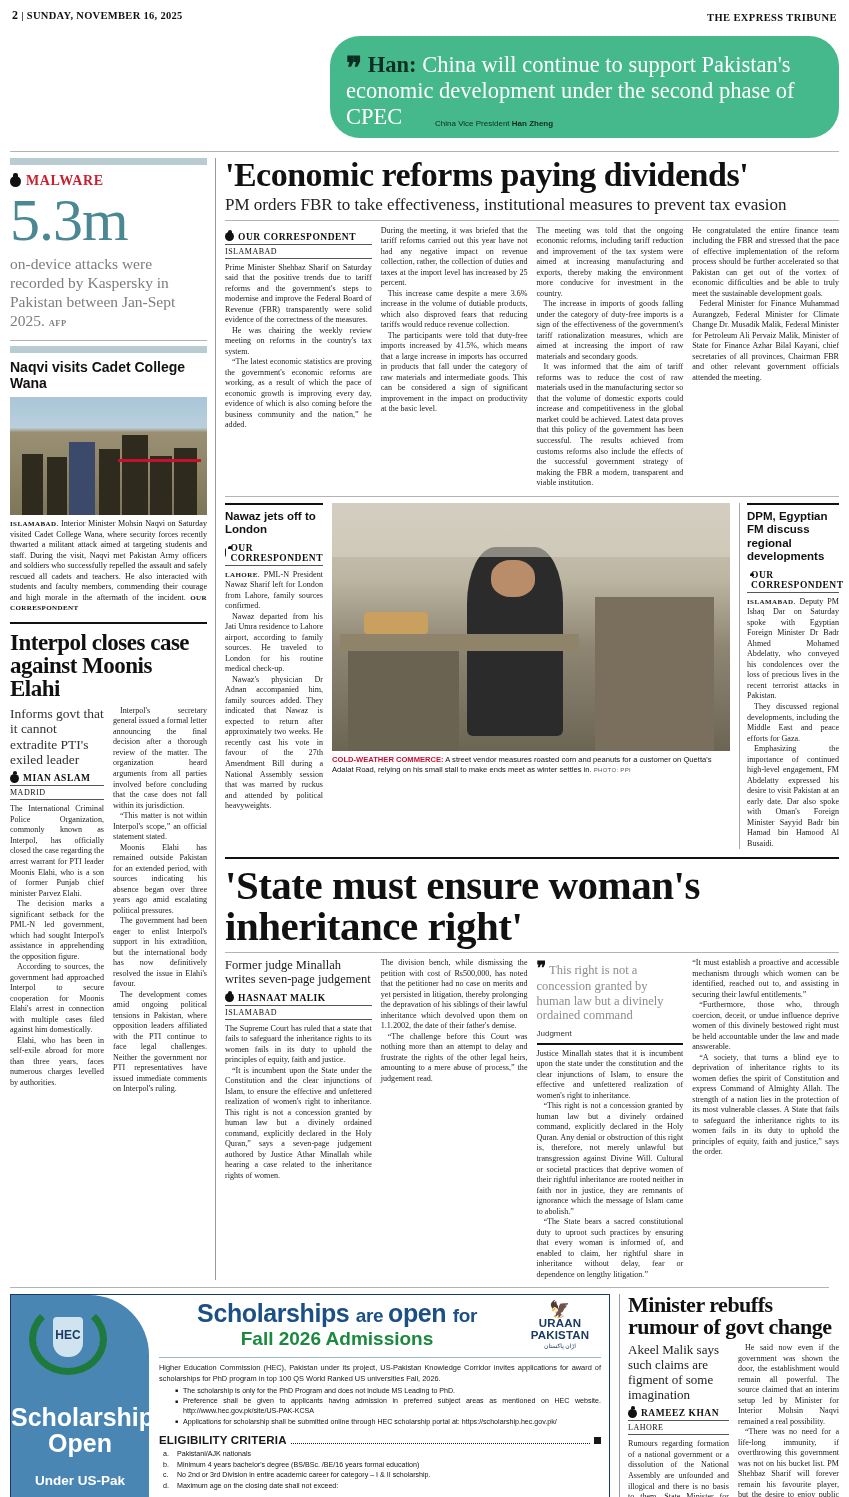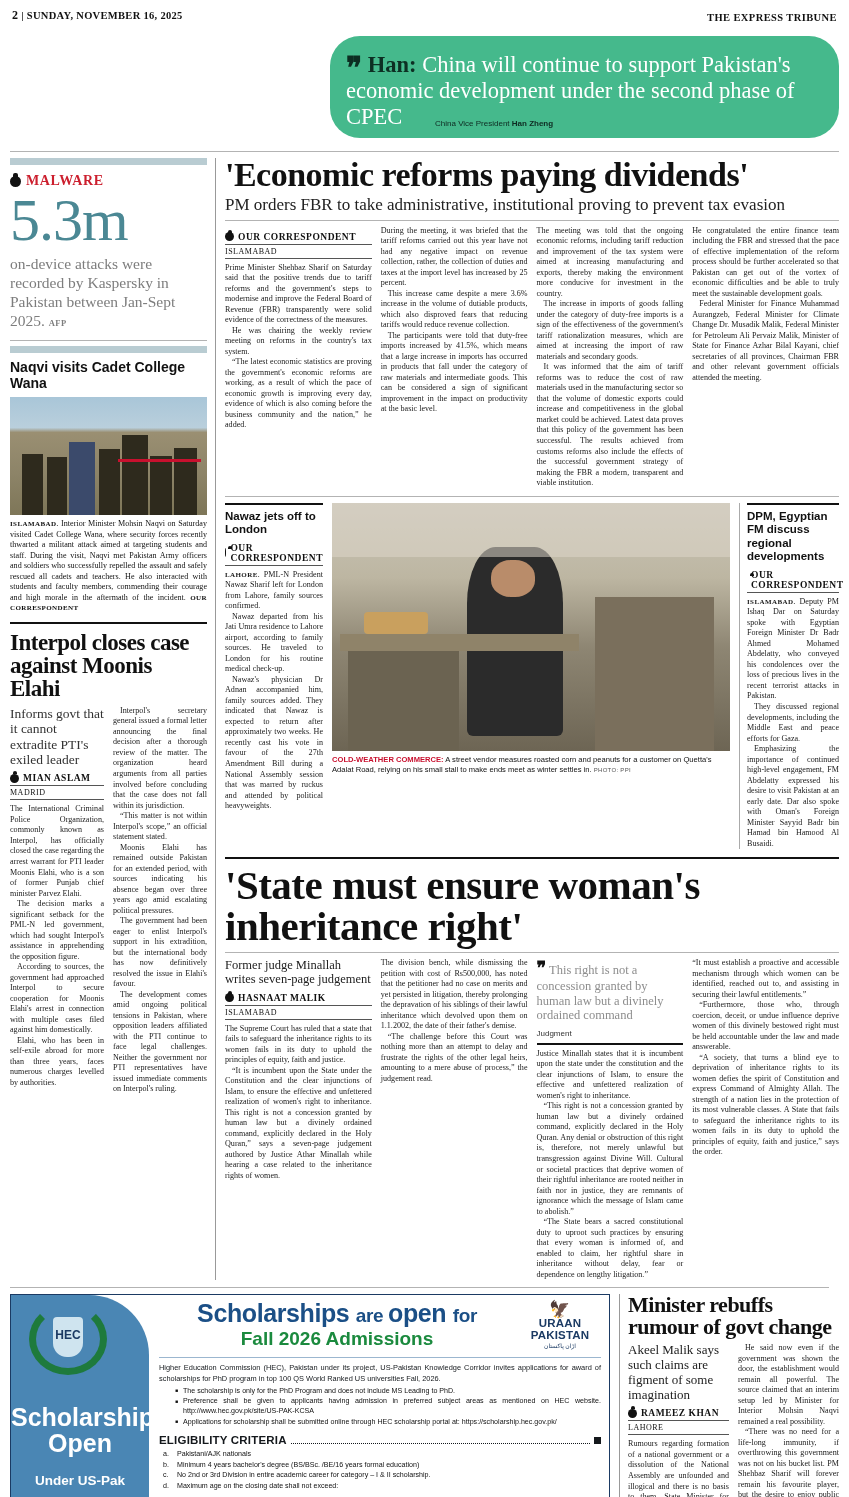--- a/index.html
+++ b/index.html
@@ -278,21 +278,21 @@
           <p>Moonis Elahi has remained outside Pakistan for an extended period, with sources indicating his absence began over three years ago amid escalating political pressures.</p>
           <p>The government had been eager to enlist Interpol's support in his extradition, but the international body has now definitively resolved the issue in Elahi's favour.</p>
           <p>The development comes amid ongoing political tensions in Pakistan, where opposition leaders affiliated with the PTI continue to face legal challenges. Neither the government nor PTI representatives have issued immediate comments on Interpol's ruling.</p>
         </div>
       </div>
     </div>
 
     <div class="col-main">
 
       <h1 class="big" style="font-size:34px;margin-bottom:4px">'Economic reforms paying dividends'</h1>
-      <div style="font-family:'Liberation Serif',serif;font-size:17px;color:#222;line-height:1.1;padding-bottom:5px">PM orders FBR to take administrative, institutional proving to prevent tax evasion</div>
+      <div style="font-family:'Liberation Serif',serif;font-size:17px;color:#222;line-height:1.1;padding-bottom:5px">PM orders FBR to take effectiveness, institutional measures to prevent tax evasion</div>
       <div class="rule-thin"></div>
 
       <div style="display:flex;gap:9px;margin-top:5px">
         <div style="width:25%">
           <div class="byline">
             <div class="nm">
                 <span class="ic"></span>
               <span>OUR CORRESPONDENT</span>
               </div>
             <div class="loc">ISLAMABAD</div>

